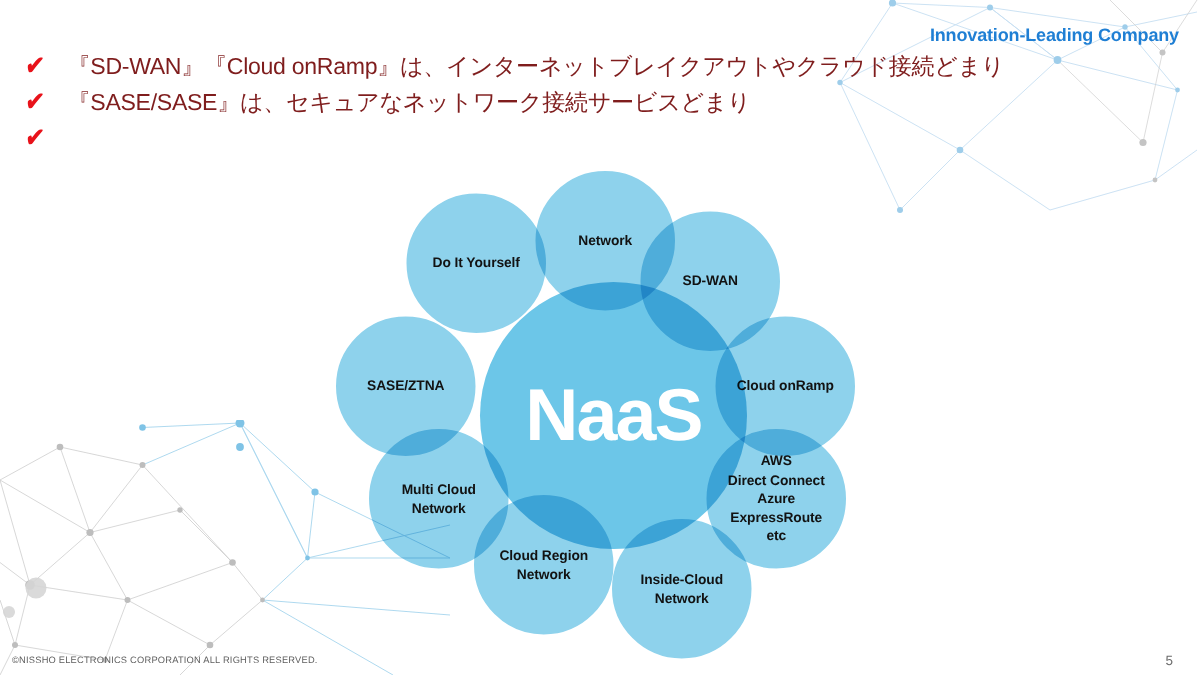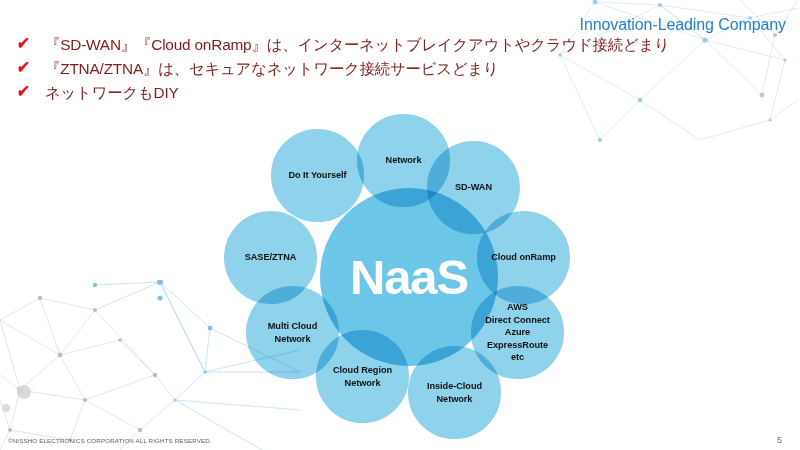--- a/index.html
+++ b/index.html
@@ -35,22 +35,22 @@
     bottom: 0;
     width: 300px;
     height: 170px;
   }
 
   
   .brand {
     position: absolute;
     right: 14px;
     top: 16px;
-    font-size: 16px;
-    font-weight: normal;
+    font-size: 12px;
+    font-weight: bold;
     color: #1f7fd4;
     letter-spacing: -0.1px;
     white-space: nowrap;
   }
 
   
   .bullets {
     position: absolute;
     left: 12px;
     top: 34px;
@@ -235,25 +235,24 @@
 
   <div class="brand">Innovation-Leading Company</div>
 
   <div class="bullets">
     <div class="bullet">
       <span class="check">✔</span>
       <span class="bullet-text">『SD-WAN』『Cloud onRamp』は、インターネットブレイクアウトやクラウド接続どまり</span>
     </div>
     <div class="bullet">
       <span class="check">✔</span>
-      <span class="bullet-text">『ZTNA/ZTNA』は、セキュアなネットワーク接続サービスどまり</span>
+      <span class="bullet-text">『SASE/SASE』は、セキュアなネットワーク接続サービスどまり</span>
     </div>
     <div class="bullet">
       <span class="check">✔</span>
-      <span class="bullet-text">ネットワークもDIY</span>
     </div>
   </div>
 
   <div class="diagram">
     <div class="circle hub">
       <span class="lbl">NaaS</span>
     </div>
     <div class="circle petal" style="left: 133px; top: 0px; width: 97px; height: 97px;">
       <span class="lbl">Network</span>
     </div>

